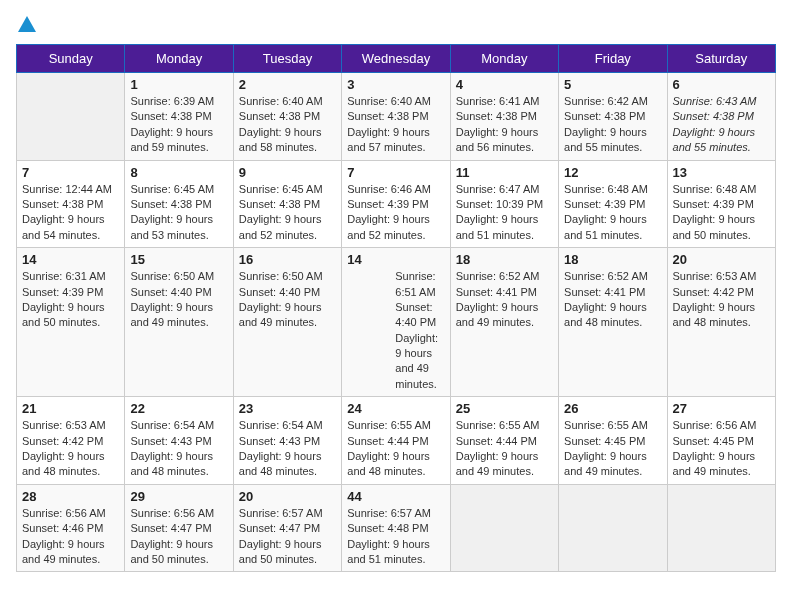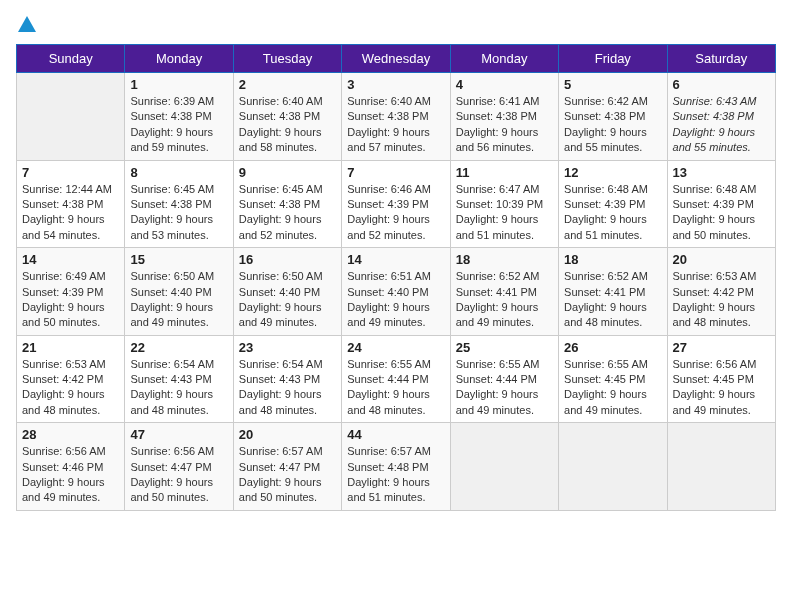--- a/index.html
+++ b/index.html
@@ -202,42 +202,42 @@
           <span class="day-number">13</span>
           <div class="day-info" style="white-space: pre-line;">Sunrise: 6:48 AM
 Sunset: 4:39 PM
 Daylight: 9 hours
 and 50 minutes.</div>
         </td>
       </tr>
       <tr>
         <td>
           <span class="day-number">14</span>
-          <div class="day-info" style="white-space: pre-line;">Sunrise: 6:49 AM
+          <div class="day-info" style="white-space: pre-line;">Sunrise: 6:31 AM
 Sunset: 4:39 PM
 Daylight: 9 hours
 and 50 minutes.</div>
         </td>
         <td>
           <span class="day-number">15</span>
           <div class="day-info" style="white-space: pre-line;">Sunrise: 6:50 AM
 Sunset: 4:40 PM
 Daylight: 9 hours
 and 49 minutes.</div>
         </td>
         <td>
           <span class="day-number">16</span>
           <div class="day-info" style="white-space: pre-line;">Sunrise: 6:50 AM
 Sunset: 4:40 PM
 Daylight: 9 hours
 and 49 minutes.</div>
         </td>
         <td>
           <span class="day-number">14</span>
-          <div class="day-info" style="white-space: pre-line;">Sunrise: 6:51 AM
+          <div class="day-info" style="white-space: pre-line; margin-left: 48px;">Sunrise: 6:51 AM
 Sunset: 4:40 PM
 Daylight: 9 hours
 and 49 minutes.</div>
         </td>
         <td>
           <span class="day-number">18</span>
           <div class="day-info" style="white-space: pre-line;">Sunrise: 6:52 AM
 Sunset: 4:41 PM
 Daylight: 9 hours
 and 49 minutes.</div>
@@ -310,21 +310,21 @@
       </tr>
       <tr>
         <td>
           <span class="day-number">28</span>
           <div class="day-info" style="white-space: pre-line;">Sunrise: 6:56 AM
 Sunset: 4:46 PM
 Daylight: 9 hours
 and 49 minutes.</div>
         </td>
         <td>
-          <span class="day-number">47</span>
+          <span class="day-number">29</span>
           <div class="day-info" style="white-space: pre-line;">Sunrise: 6:56 AM
 Sunset: 4:47 PM
 Daylight: 9 hours
 and 50 minutes.</div>
         </td>
         <td>
           <span class="day-number">20</span>
           <div class="day-info" style="white-space: pre-line;">Sunrise: 6:57 AM
 Sunset: 4:47 PM
 Daylight: 9 hours

